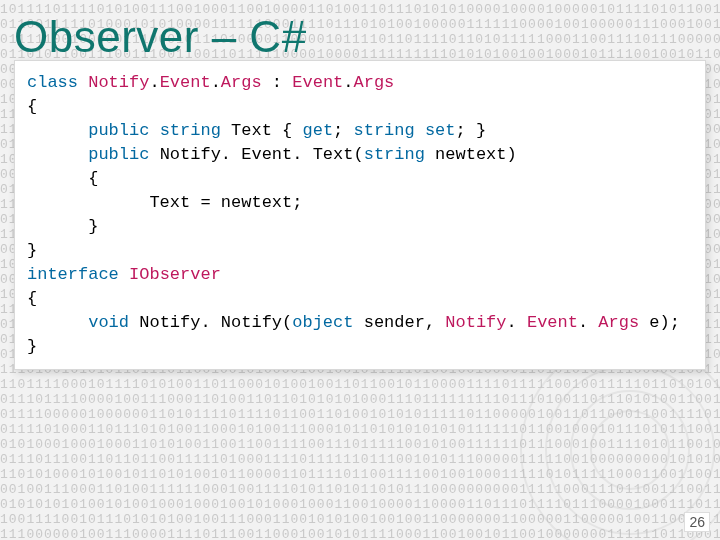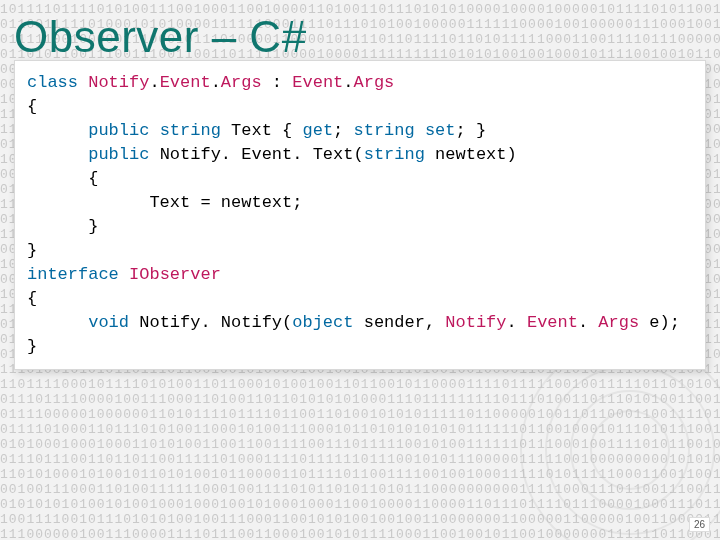--- a/index.html
+++ b/index.html
@@ -57,21 +57,21 @@
   .code-card .line { white-space: pre; }
   .kw  { color: #0369a1; }   
   .typ { color: #be185d; }   
   .pln { color: #000000; }
   .page-num {
     position: absolute;
     right: 10px;
     bottom: 8px;
     background: #ffffff;
     border: 1px solid #ddd;
-    font-size: 10px;
+    font-size: 14px;
     padding: 1px 4px;
     color: #555;
     z-index: 3;
     font-family: Arial, sans-serif;
   }
   .corner-swirl {
     position: absolute;
     right: -40px;
     bottom: -40px;
     width: 240px;

